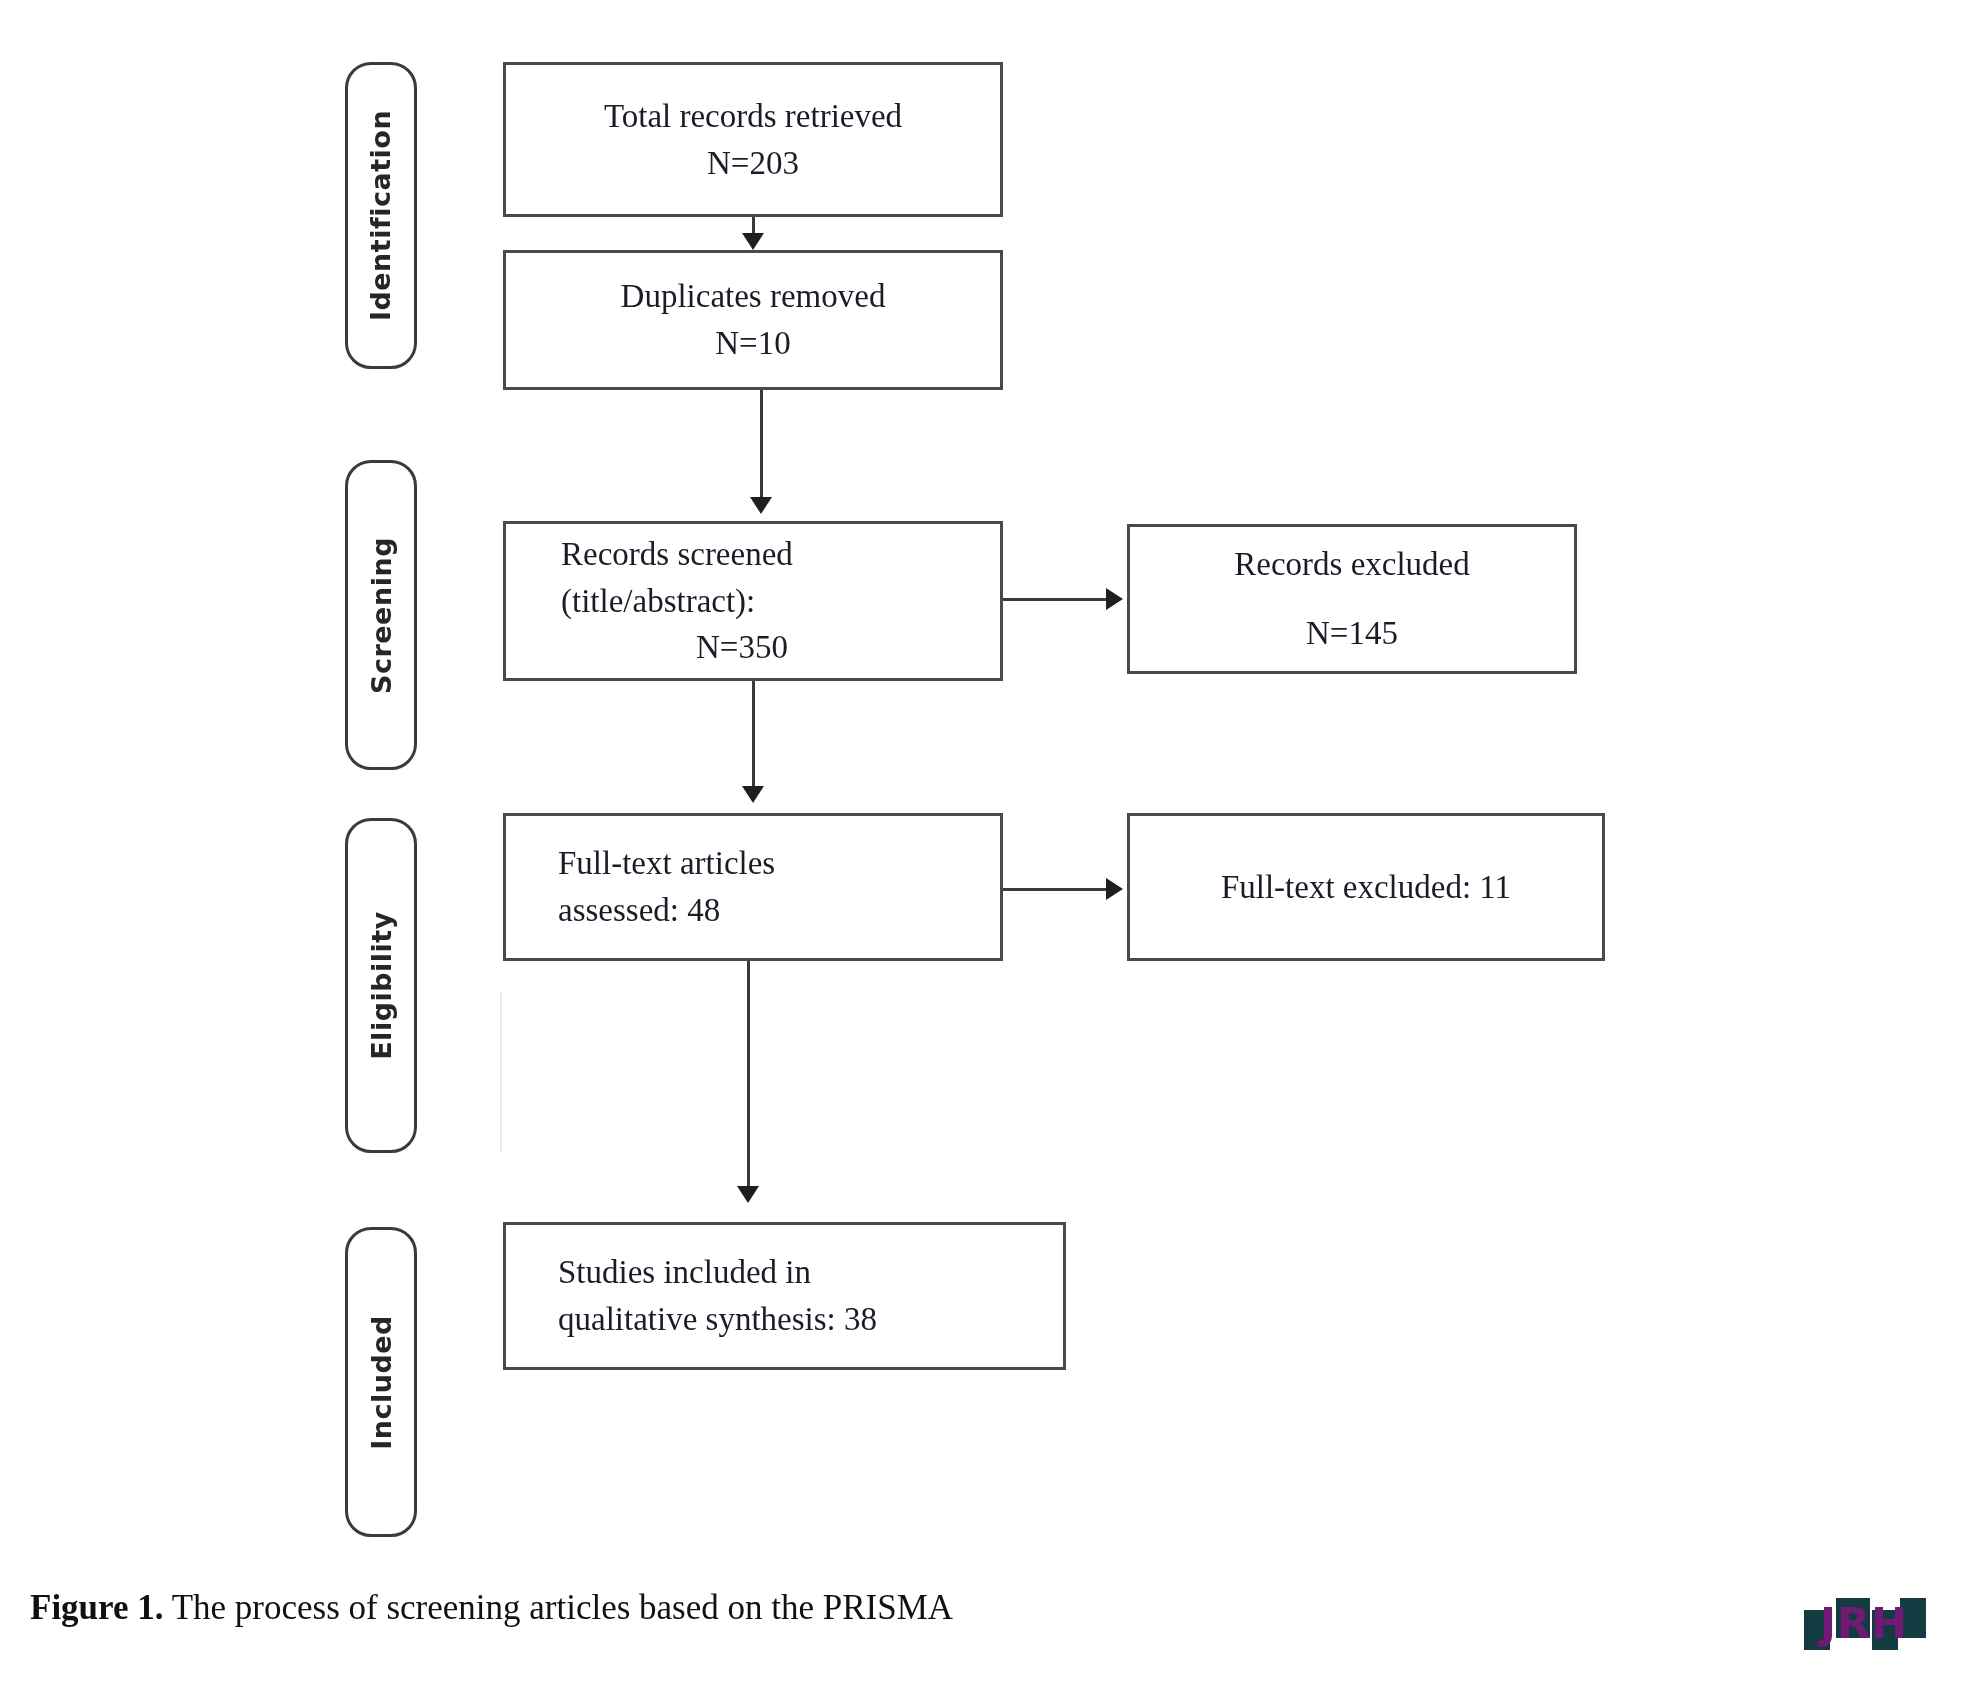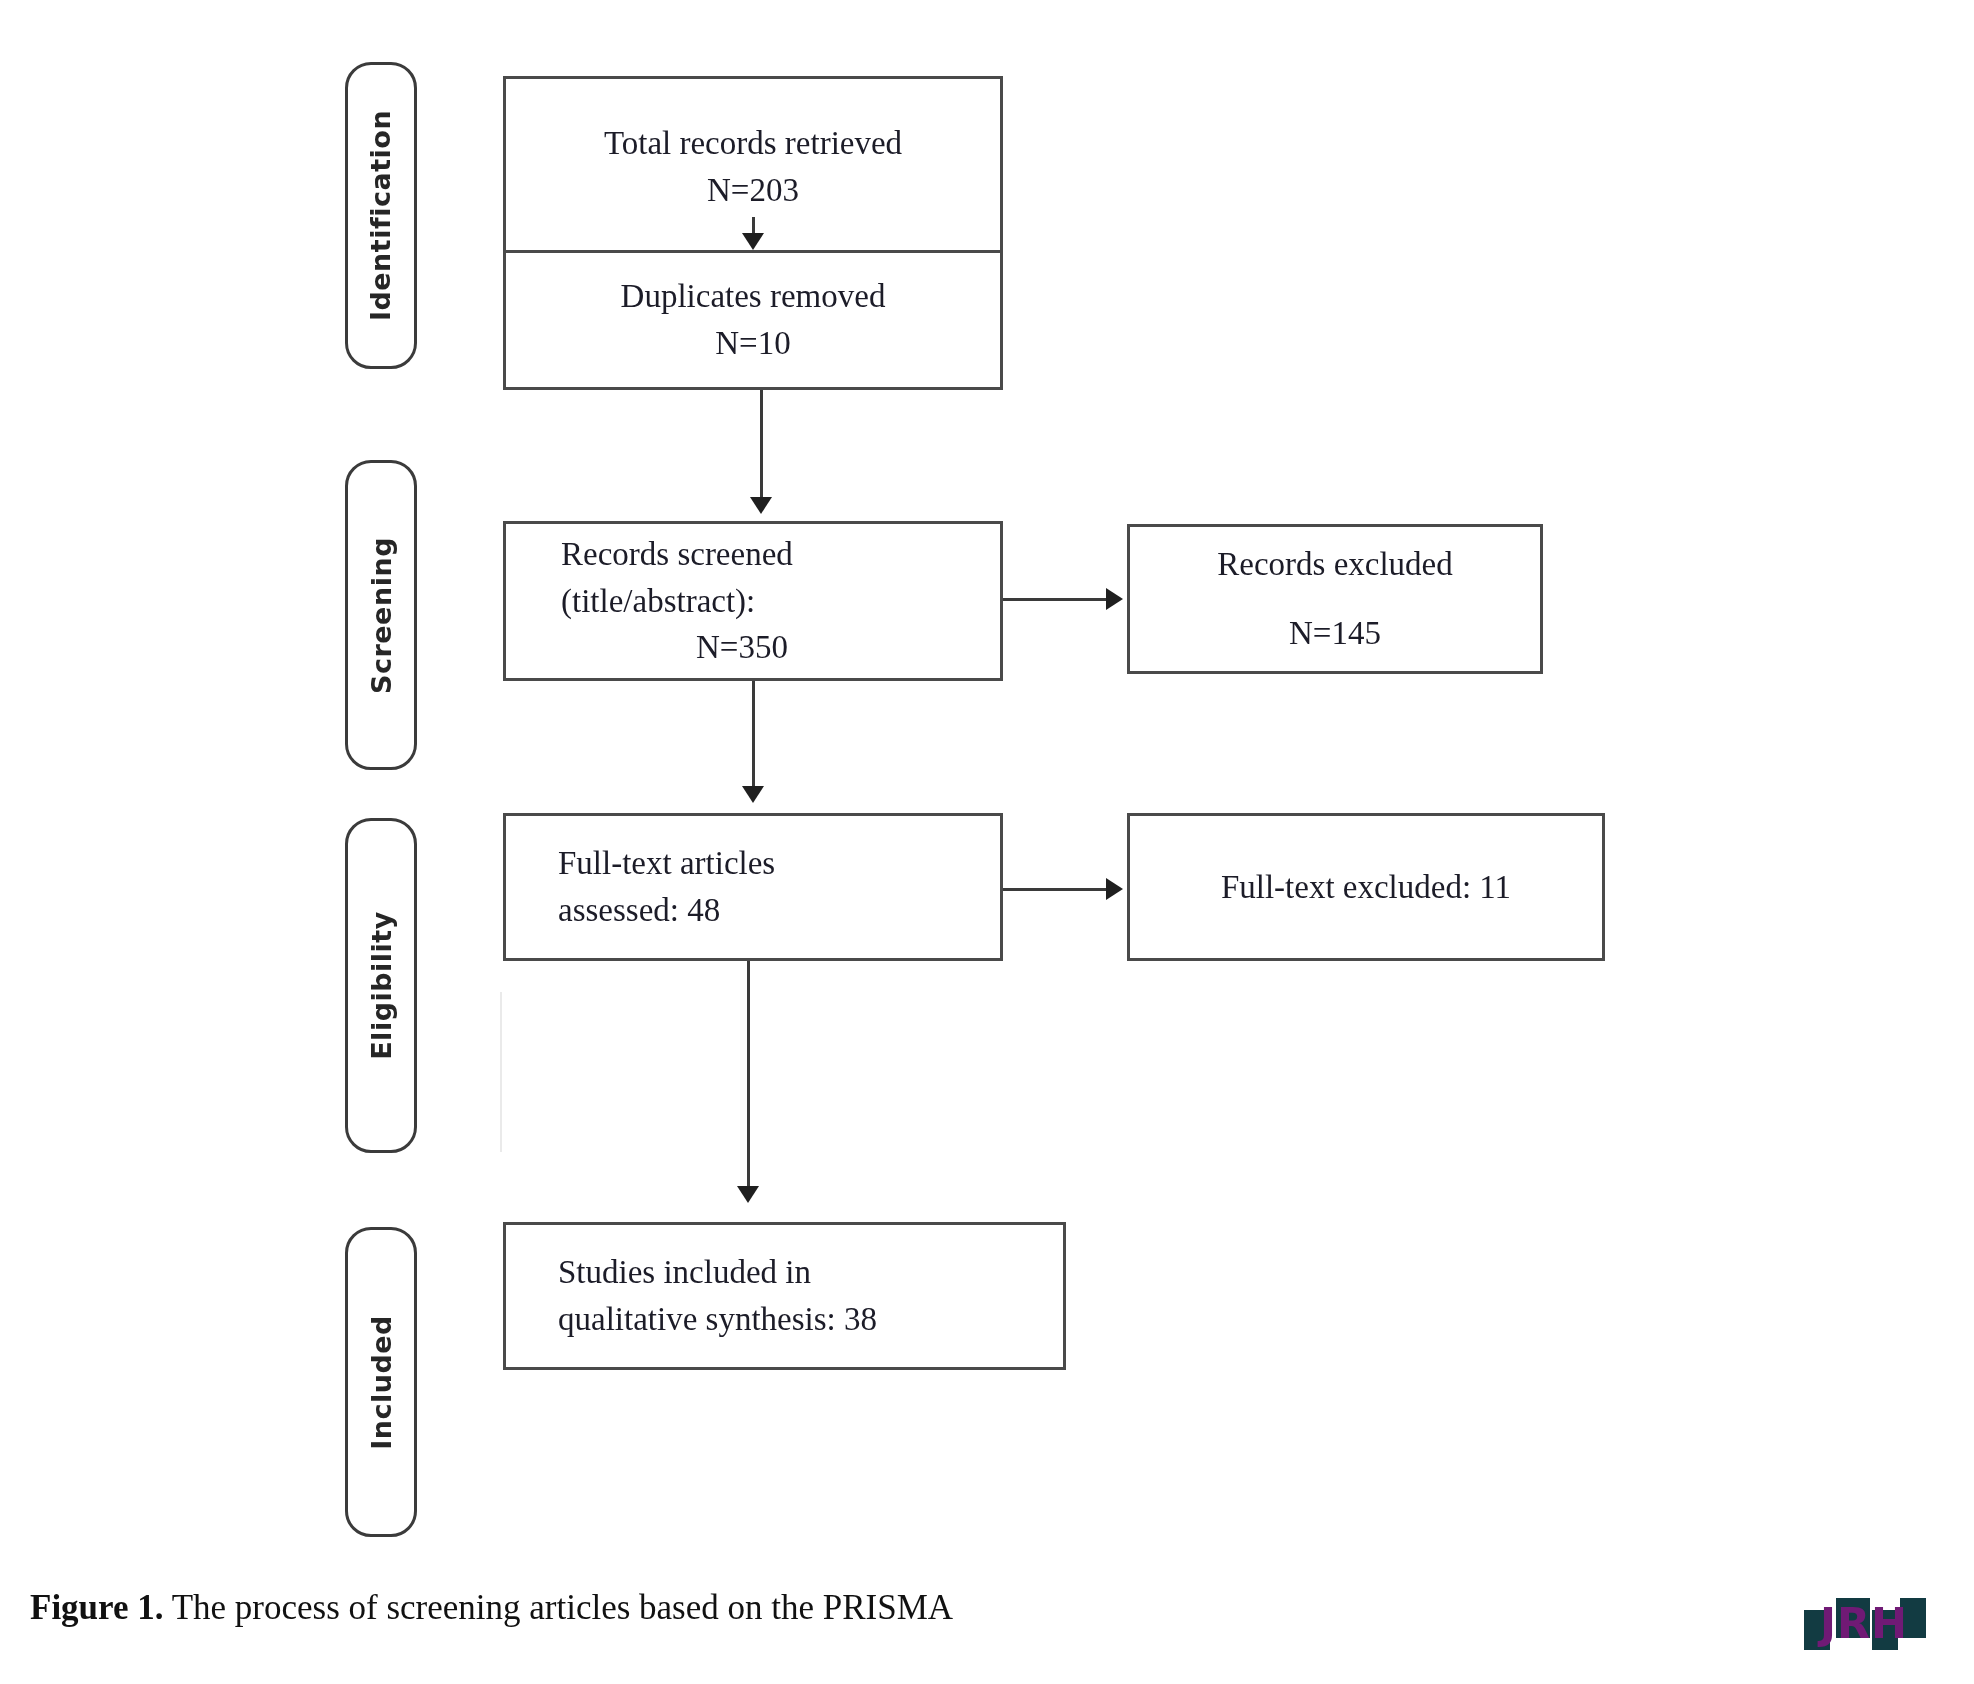--- a/index.html
+++ b/index.html
@@ -143,37 +143,37 @@
   </div>
 
   <div class="phase-box" style="left:345px; top:818px; width:72px; height:335px;">
     <span class="phase-label">Eligibility</span>
   </div>
 
   <div class="phase-box" style="left:345px; top:1227px; width:72px; height:310px;">
     <span class="phase-label">Included</span>
   </div>
 
-  <div class="flow-box align-center" style="left:503px; top:76px; width:500px; height:181px;">
+  <div class="flow-box align-center" style="left:503px; top:62px; width:500px; height:155px;">
     <div class="line">Total records retrieved</div>
     <div class="line">N=203</div>
   </div>
 
   <div class="flow-box align-center" style="left:503px; top:250px; width:500px; height:140px;">
     <div class="line">Duplicates removed</div>
     <div class="line">N=10</div>
   </div>
 
   <div class="flow-box align-left" style="left:503px; top:521px; width:500px; height:160px;">
     <div class="line indent-left">Records screened</div>
     <div class="line indent-left">(title/abstract):</div>
     <div class="line" style="text-align:center; padding-right:22px;">N=350</div>
   </div>
 
-  <div class="flow-box align-center" style="left:1127px; top:524px; width:416px; height:150px;">
+  <div class="flow-box align-center" style="left:1127px; top:524px; width:450px; height:150px;">
     <div class="line">Records excluded</div>
     <div class="line" style="margin-top:22px;">N=145</div>
   </div>
 
   <div class="flow-box align-left" style="left:503px; top:813px; width:500px; height:148px;">
     <div class="line indent-left2">Full-text articles</div>
     <div class="line indent-left2">assessed: 48</div>
   </div>
 
   <div class="flow-box align-center" style="left:1127px; top:813px; width:478px; height:148px;">

